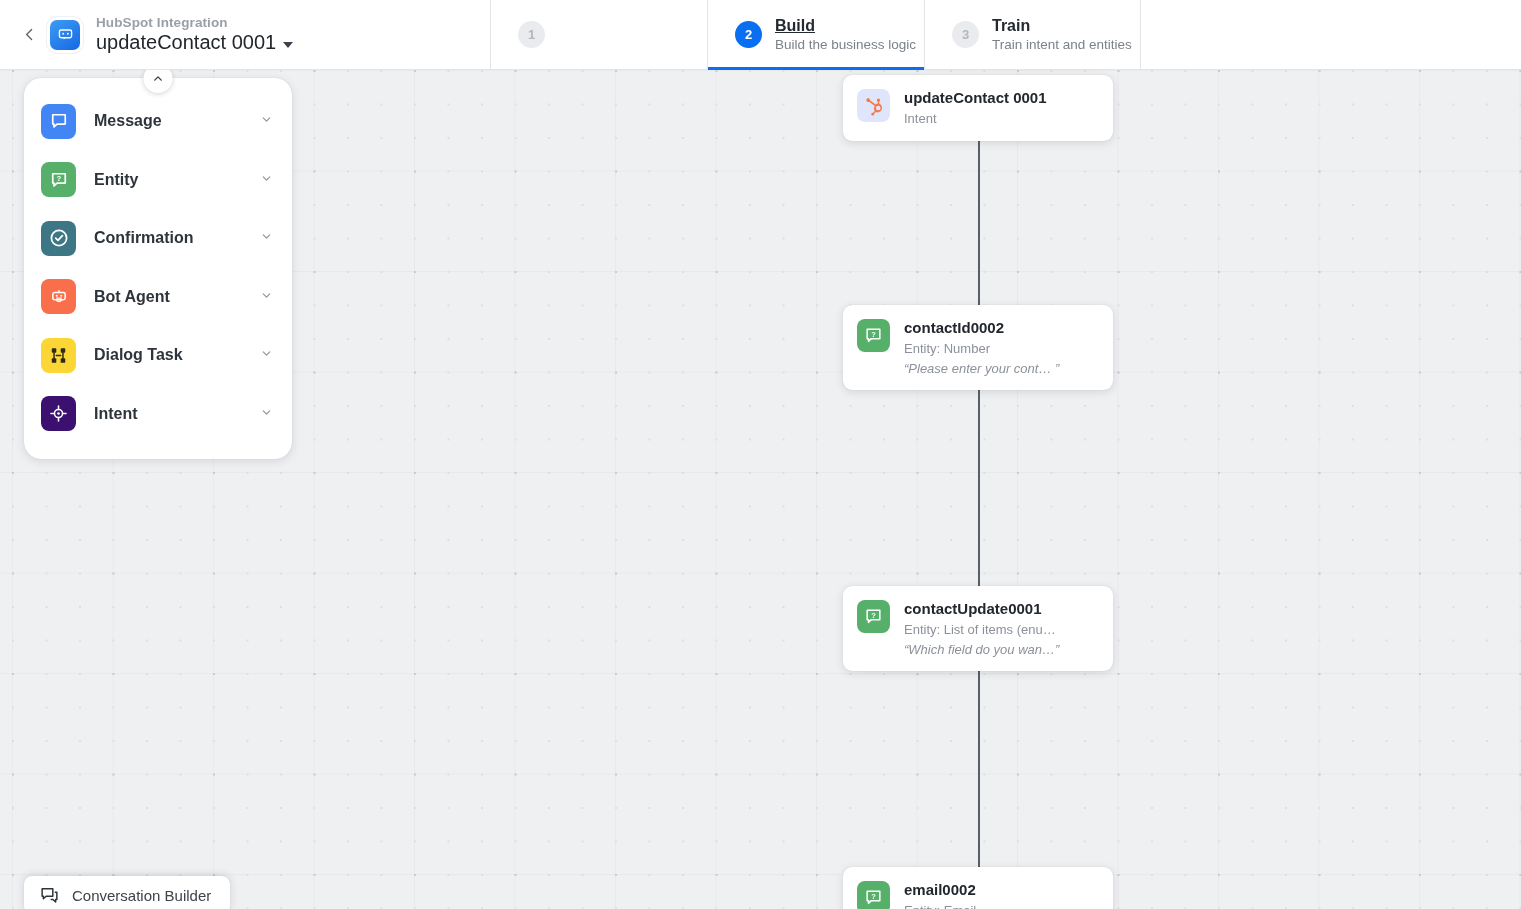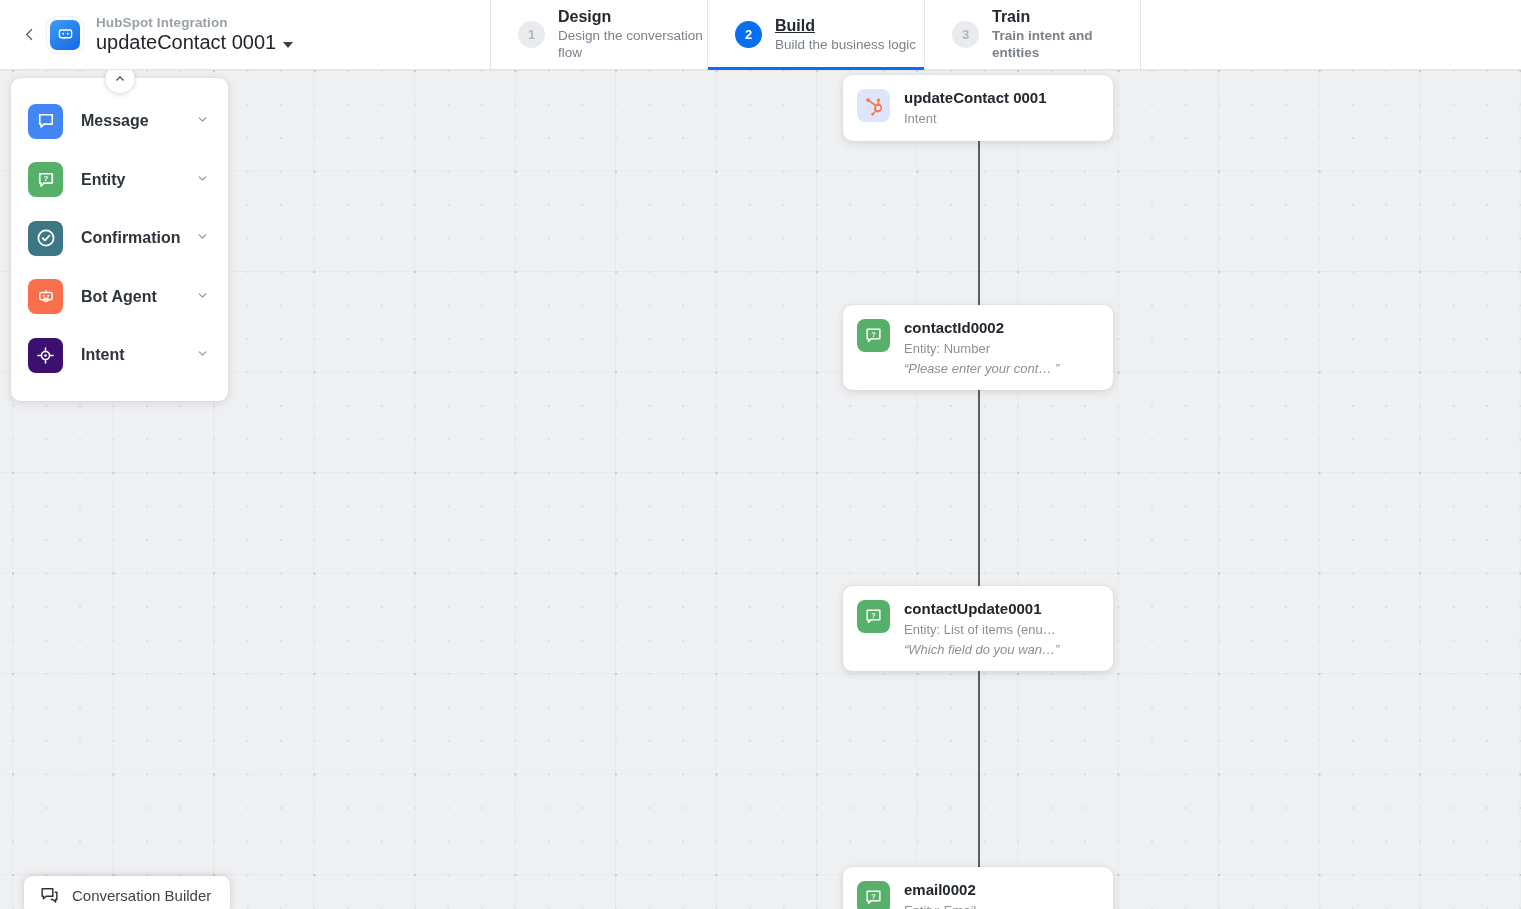--- a/index.html
+++ b/index.html
@@ -99,24 +99,24 @@
     background: #e9ebee; color: #b2b7bd;
   }
   .step.active .step-num { background: #0a6ef0; color: #ffffff; }
   .step-txt { line-height: 1.25; }
   .step-title { font-size: 16px; font-weight: 700; color: #242a31; }
   .step-desc { font-size: 13.5px; color: #7b828a; margin-top: 1px; }
 
   
   .palette {
     position: absolute;
-    left: 11px; top: 78px;
-    width: 217px;
-    background: #ffffff;
-    border-radius: 9px;
+    left: 24px; top: 78px;
+    width: 268px;
+    background: #ffffff;
+    border-radius: 17px;
     box-shadow: 0 2px 10px rgba(28,36,48,.13), 0 0 1px rgba(28,36,48,.18);
     padding: 14px 0 16px 0;
     z-index: 30;
   }
   .palette-toggle {
     position: absolute; left: 50%; top: -14px; transform: translateX(-50%);
     width: 29px; height: 29px; border-radius: 50%;
     background: #ffffff;
     box-shadow: 0 1px 5px rgba(28,36,48,.20);
     display: flex; align-items: center; justify-content: center;
@@ -331,20 +331,37 @@
           </svg>
         </span>
         <span class="pal-label">Bot Agent</span>
         <span class="pal-chev">
           <svg width="13" height="13" viewBox="0 0 24 24" fill="none">
               <path d="M6 9l6 6 6-6" stroke="#5b6169" stroke-width="2.3" stroke-linecap="round" stroke-linejoin="round"></path>
             </svg>
         </span>
       </div>
 
+      <div class="pal-row">
+        <span class="pal-icon" style="background:#fcd635;">
+          <svg width="21" height="21" viewBox="0 0 24 24" fill="none">
+            <rect x="4.3" y="3.6" width="5.2" height="5.2" rx="1" fill="#2b2b1a"></rect>
+            <rect x="14.5" y="3.6" width="5.2" height="5.2" rx="1" fill="#2b2b1a"></rect>
+            <rect x="4.3" y="15.2" width="5.2" height="5.2" rx="1" fill="#2b2b1a"></rect>
+            <rect x="14.5" y="15.2" width="5.2" height="5.2" rx="1" fill="#2b2b1a"></rect>
+            <path d="M6.9 8.8v6.4M17.1 8.8v6.4M9.5 12h5" stroke="#2b2b1a" stroke-width="1.7" stroke-linecap="round"></path>
+          </svg>
+        </span>
+        <span class="pal-label">Dialog Task</span>
+        <span class="pal-chev">
+          <svg width="13" height="13" viewBox="0 0 24 24" fill="none">
+              <path d="M6 9l6 6 6-6" stroke="#5b6169" stroke-width="2.3" stroke-linecap="round" stroke-linejoin="round"></path>
+            </svg>
+        </span>
+      </div>
 
       <div class="pal-row">
         <span class="pal-icon" style="background:#3b106e;">
           <svg width="21" height="21" viewBox="0 0 24 24" fill="none">
             <circle cx="12" cy="12" r="4.6" stroke="#fff" stroke-width="1.8"></circle>
             <circle cx="12" cy="12" r="1.5" fill="#fff"></circle>
             <path d="M12 3.4v3.2M12 17.4v3.2M3.4 12h3.2M17.4 12h3.2" stroke="#fff" stroke-width="1.8" stroke-linecap="round"></path>
           </svg>
         </span>
         <span class="pal-label">Intent</span>
@@ -391,35 +408,31 @@
         <div class="title-main">
           <span>updateContact 0001</span>
           <span class="caret-dn"></span>
         </div>
       </div>
     </div>
 
     <div class="steps">
       <div class="step">
         <span class="step-num">1</span>
-        <span class="step-txt">
-          <span class="step-title" style="display:block;">Design</span>
-          <span class="step-desc" style="display:block;">Design the conversation flow</span>
-        </span>
       </div>
       <div class="step active">
         <span class="step-num">2</span>
         <span class="step-txt">
           <span class="step-title" style="display:block;text-decoration:underline;">Build</span>
           <span class="step-desc" style="display:block;">Build the business logic</span>
         </span>
       </div>
       <div class="step">
         <span class="step-num">3</span>
         <span class="step-txt">
           <span class="step-title" style="display:block;">Train</span>
-          <span class="step-desc" style="display:block;font-weight:bold;">Train intent and entities</span>
+          <span class="step-desc" style="display:block;">Train intent and entities</span>
         </span>
       </div>
     </div>
   </div>
 
 </div>
 
 </body></html>

